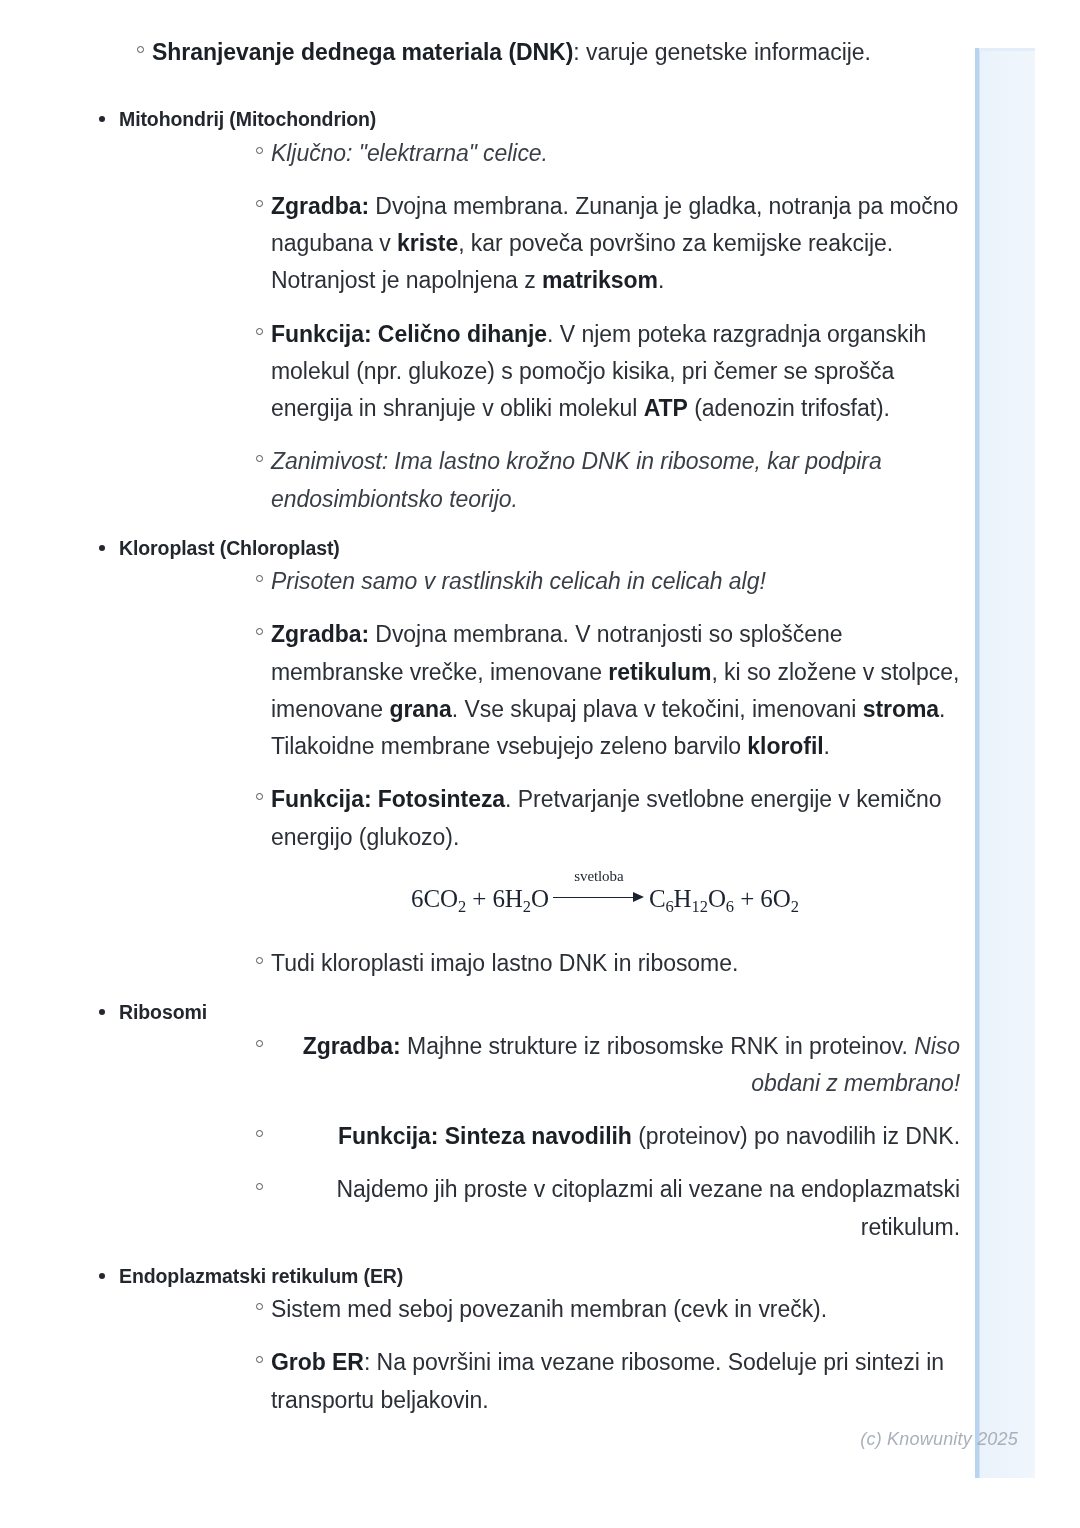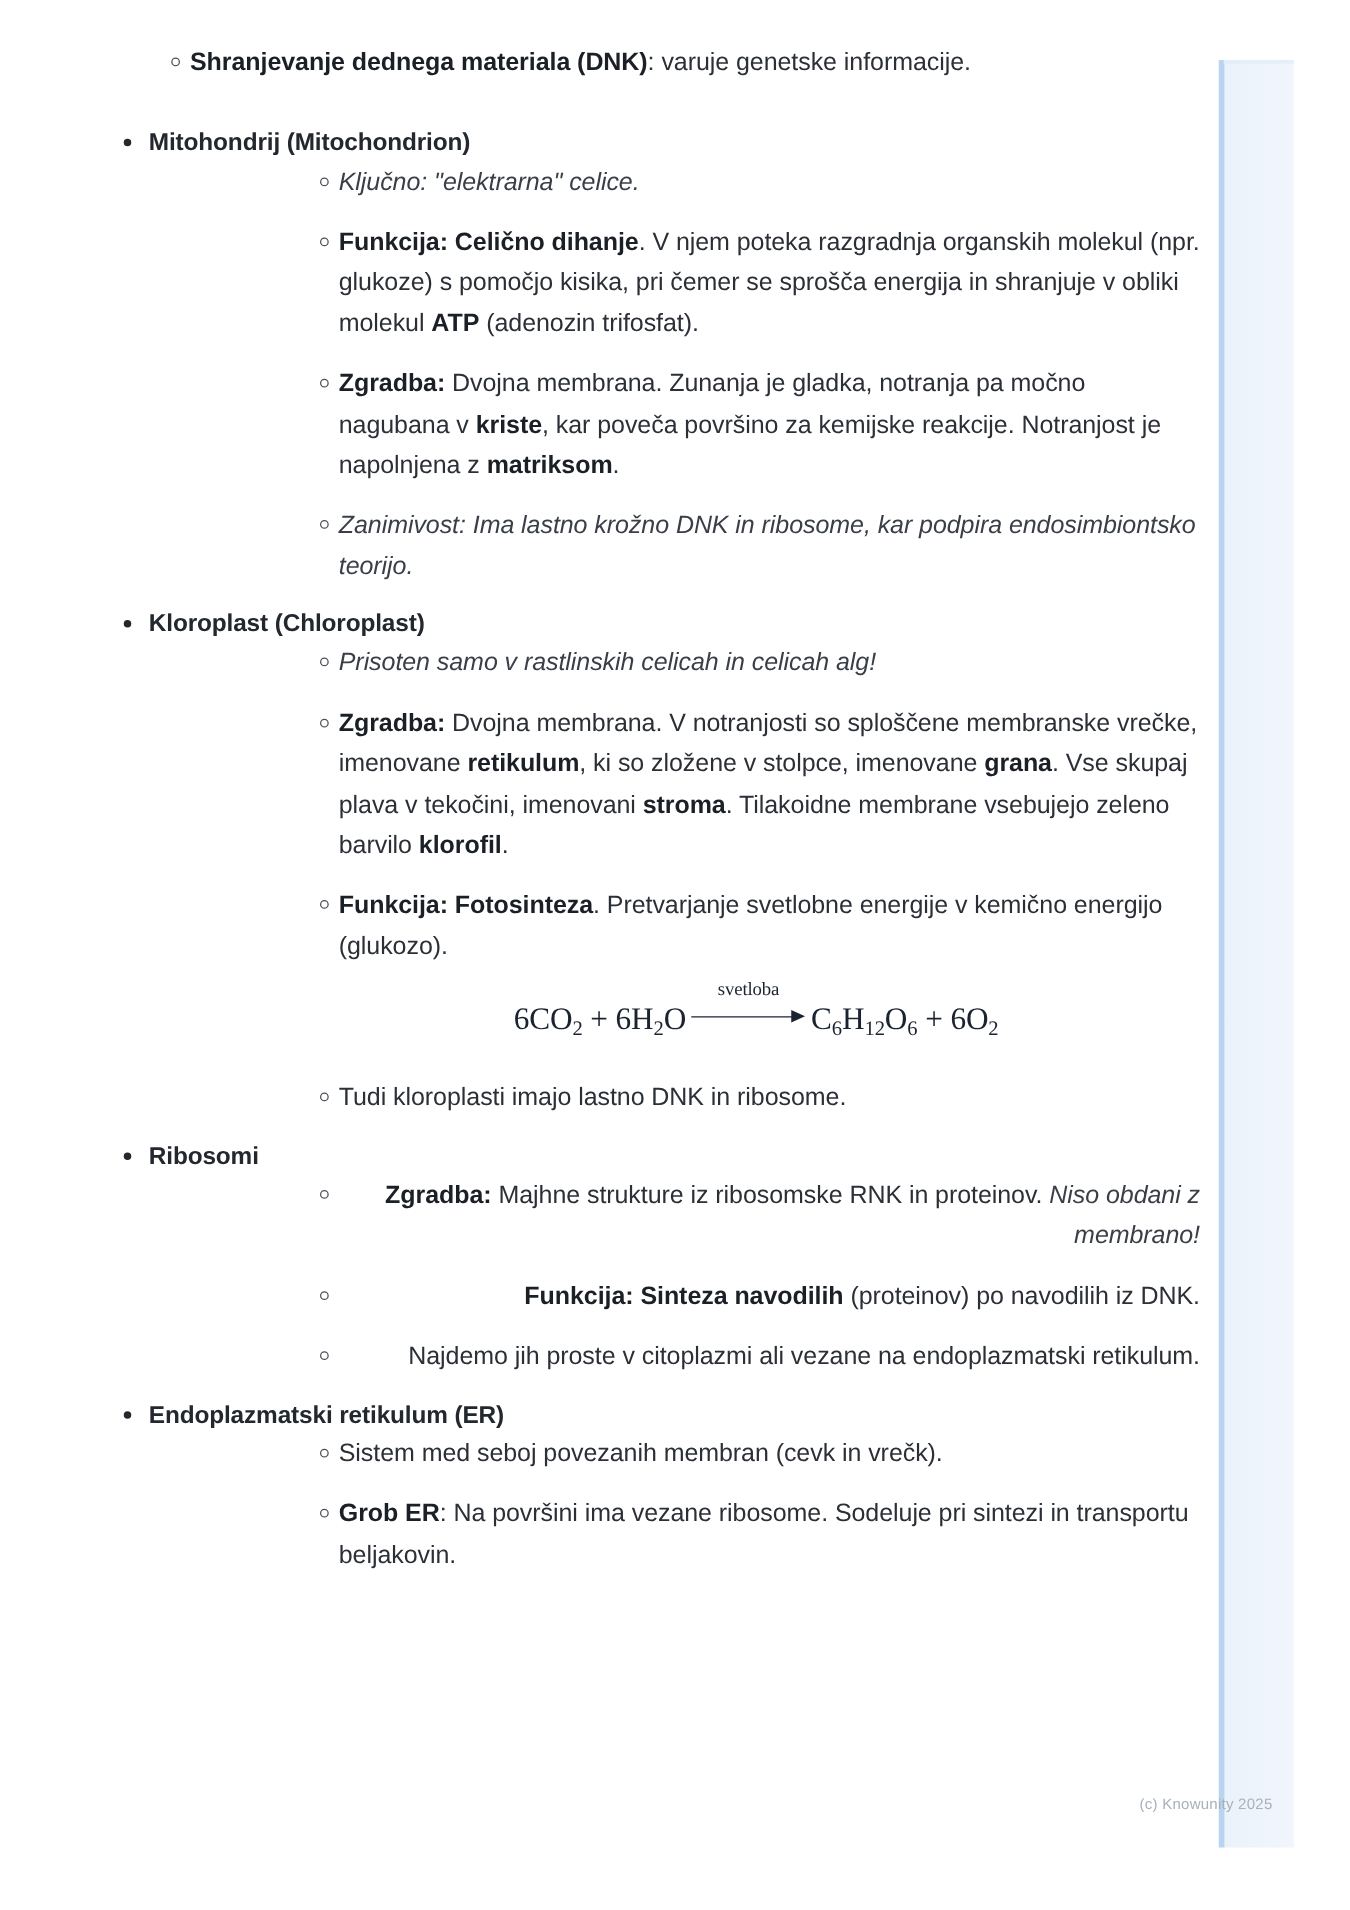--- a/index.html
+++ b/index.html
@@ -78,21 +78,21 @@
   }
   li.item1 > .head-text {
     display: block;
   }
 
   
   li.item2 {
     position: relative;
     padding-left: 152px;
     margin: 0 0 16px 0;
-    font-size: 20px;
+    font-size: 23px;
     line-height: 1.62;
     letter-spacing: -0.05px;
     color: #2b2f36;
   }
   li.item2 > .circ {
     position: absolute;
     left: 137px;
     top: 12px;
     width: 7px;
     height: 7px;
@@ -163,24 +163,25 @@
     border-left: 11px solid #1c2330;
     border-top: 5px solid transparent;
     border-bottom: 5px solid transparent;
   }
 
   
   #watermark {
     position: absolute;
     right: 62px;
     bottom: 78px;
-    font-size: 12px;
+    font-size: 18px;
     color: #a9b0ba;
     letter-spacing: 0.2px;
     white-space: nowrap;
+    font-style: italic;
   }
 </style>
 </head>
 <body>
 
 <div id="right-band"></div>
 <div id="right-band-topline"></div>
 
 <div id="page">
 
@@ -195,25 +196,25 @@
       <span class="disc"></span>
       <span class="head-text">Mitohondrij (Mitochondrion)</span>
 
       <ul class="lvl2 sub-wrap" style="font-weight:normal;">
         <li class="item2">
           <span class="circ"></span>
           <span class="txt"><i>Ključno: "elektrarna" celice.</i></span>
         </li>
         <li class="item2">
           <span class="circ"></span>
+          <span class="txt"><b>Zgradba:</b><span> Dvojna membrana. Zunanja je gladka, notranja pa močno nagubana v </span><b>kriste</b><span>, kar poveča površino za kemijske reakcije. Notranjost je napolnjena z </span><b>matriksom</b><span>.</span></span>
+        </li>
+        <li class="item2">
+          <span class="circ"></span>
           <span class="txt"><b>Funkcija: Celično dihanje</b><span>. V njem poteka razgradnja organskih molekul (npr. glukoze) s pomočjo kisika, pri čemer se sprošča energija in shranjuje v obliki molekul </span><b>ATP</b><span> (adenozin trifosfat).</span></span>
-        </li>
-        <li class="item2">
-          <span class="circ"></span>
-          <span class="txt"><b>Zgradba:</b><span> Dvojna membrana. Zunanja je gladka, notranja pa močno nagubana v </span><b>kriste</b><span>, kar poveča površino za kemijske reakcije. Notranjost je napolnjena z </span><b>matriksom</b><span>.</span></span>
         </li>
         <li class="item2">
           <span class="circ"></span>
           <span class="txt"><i>Zanimivost: Ima lastno krožno DNK in ribosome, kar podpira endosimbiontsko teorijo.</i></span>
         </li>
       </ul>
     </li>
 
     <li class="item1 group">
       <span class="disc"></span>

